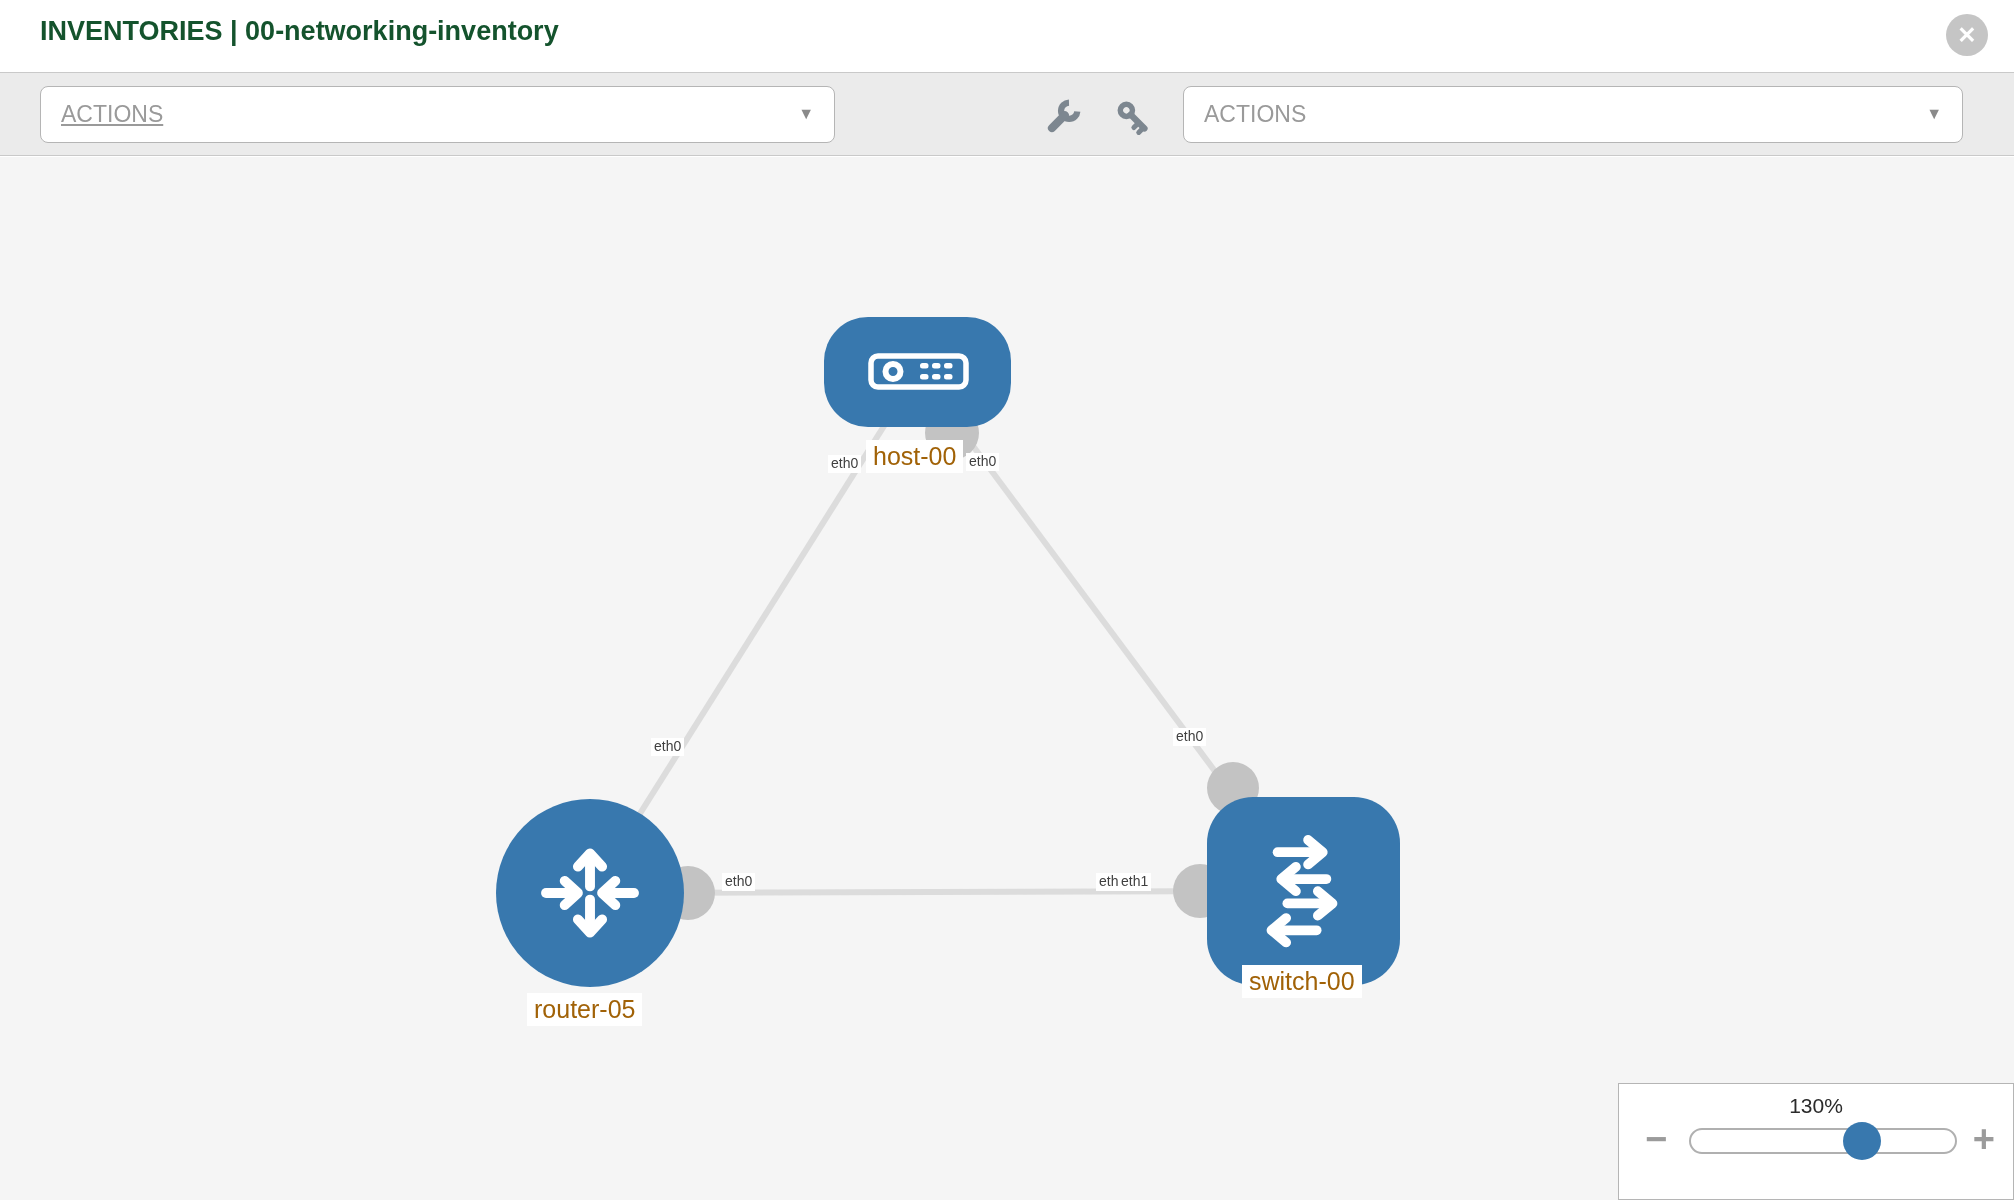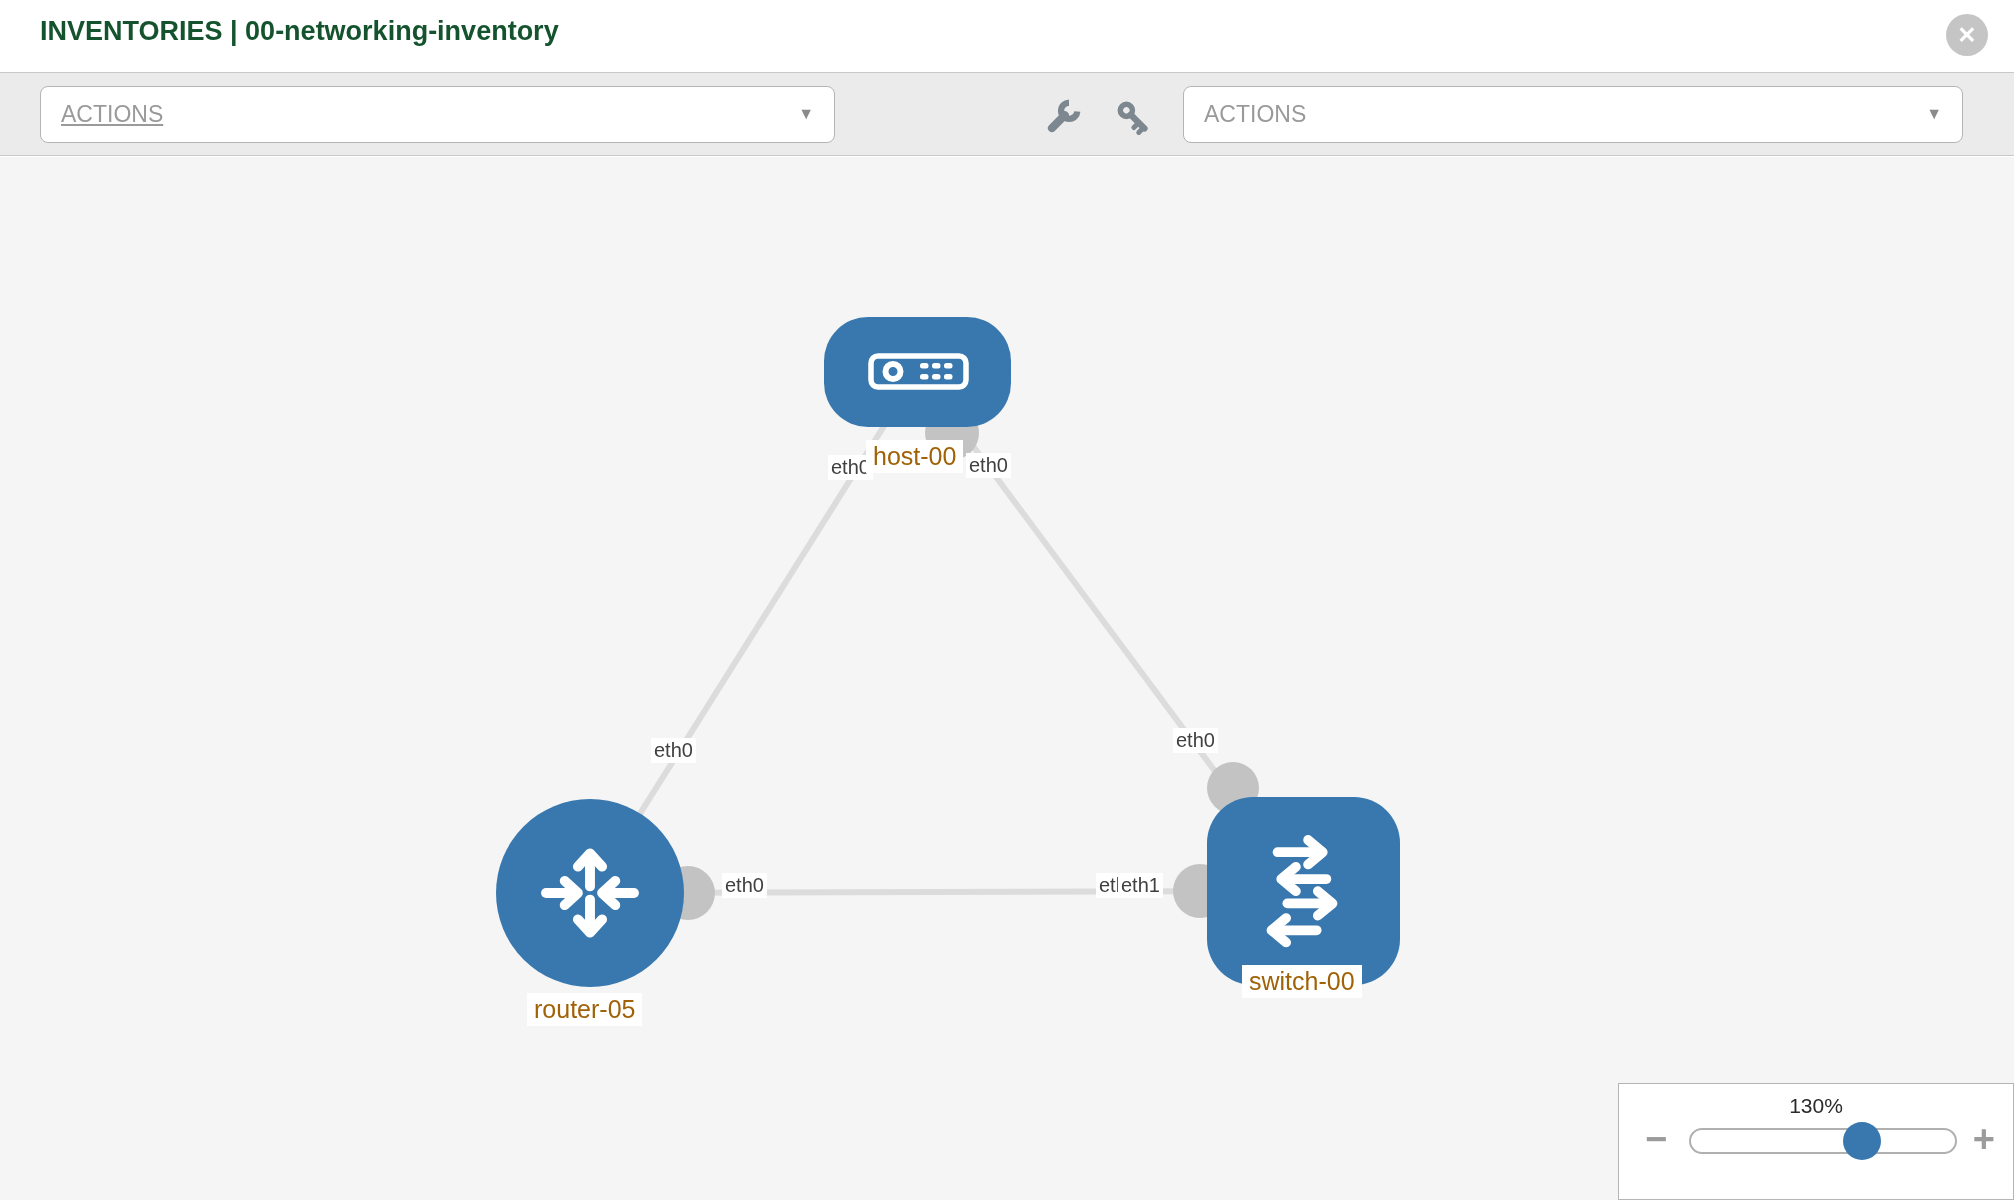--- a/index.html
+++ b/index.html
@@ -18,21 +18,21 @@
     color:#9a9a9a;font-size:23px;cursor:pointer;}
   .dropdown .caret{position:absolute;right:20px;top:18px;color:#8a8a8a;font-size:16px;}
   .dd-actions{left:40px;width:795px;text-decoration:underline;}
   .dd-search{left:1183px;width:780px;}
   .tool-icon{position:absolute;top:24px;width:40px;height:40px;cursor:pointer;}
   .ti-wrench{left:1043px;}
   .ti-key{left:1113px;}
   
   .canvas{position:absolute;top:157px;left:0;width:2014px;height:1043px;background:#f5f5f5;}
   .canvas svg.topo{position:absolute;top:0;left:0;}
-  .if-label{position:absolute;background:#ffffff;color:#404040;font-size:20px;
+  .if-label{position:absolute;background:#ffffff;color:#404040;font-size:14px;
     line-height:1.25;padding:0 3px;white-space:nowrap;}
   .node-label{position:absolute;background:#ffffff;color:#a16207;font-size:25px;
     line-height:1.25;padding:1px 7px;white-space:nowrap;}
   
   .zoom-panel{position:absolute;right:0;bottom:0;width:396px;height:117px;background:#ffffff;
     border:1px solid #b5b5b5;box-sizing:border-box;}
   .zoom-level{position:absolute;top:10px;left:0;width:100%;text-align:center;
     font-size:21px;color:#2b2b2b;}
   .zoom-minus{position:absolute;left:26px;top:36px;font-size:38px;font-weight:bold;
     color:#9b9b9b;cursor:pointer;line-height:1;}

